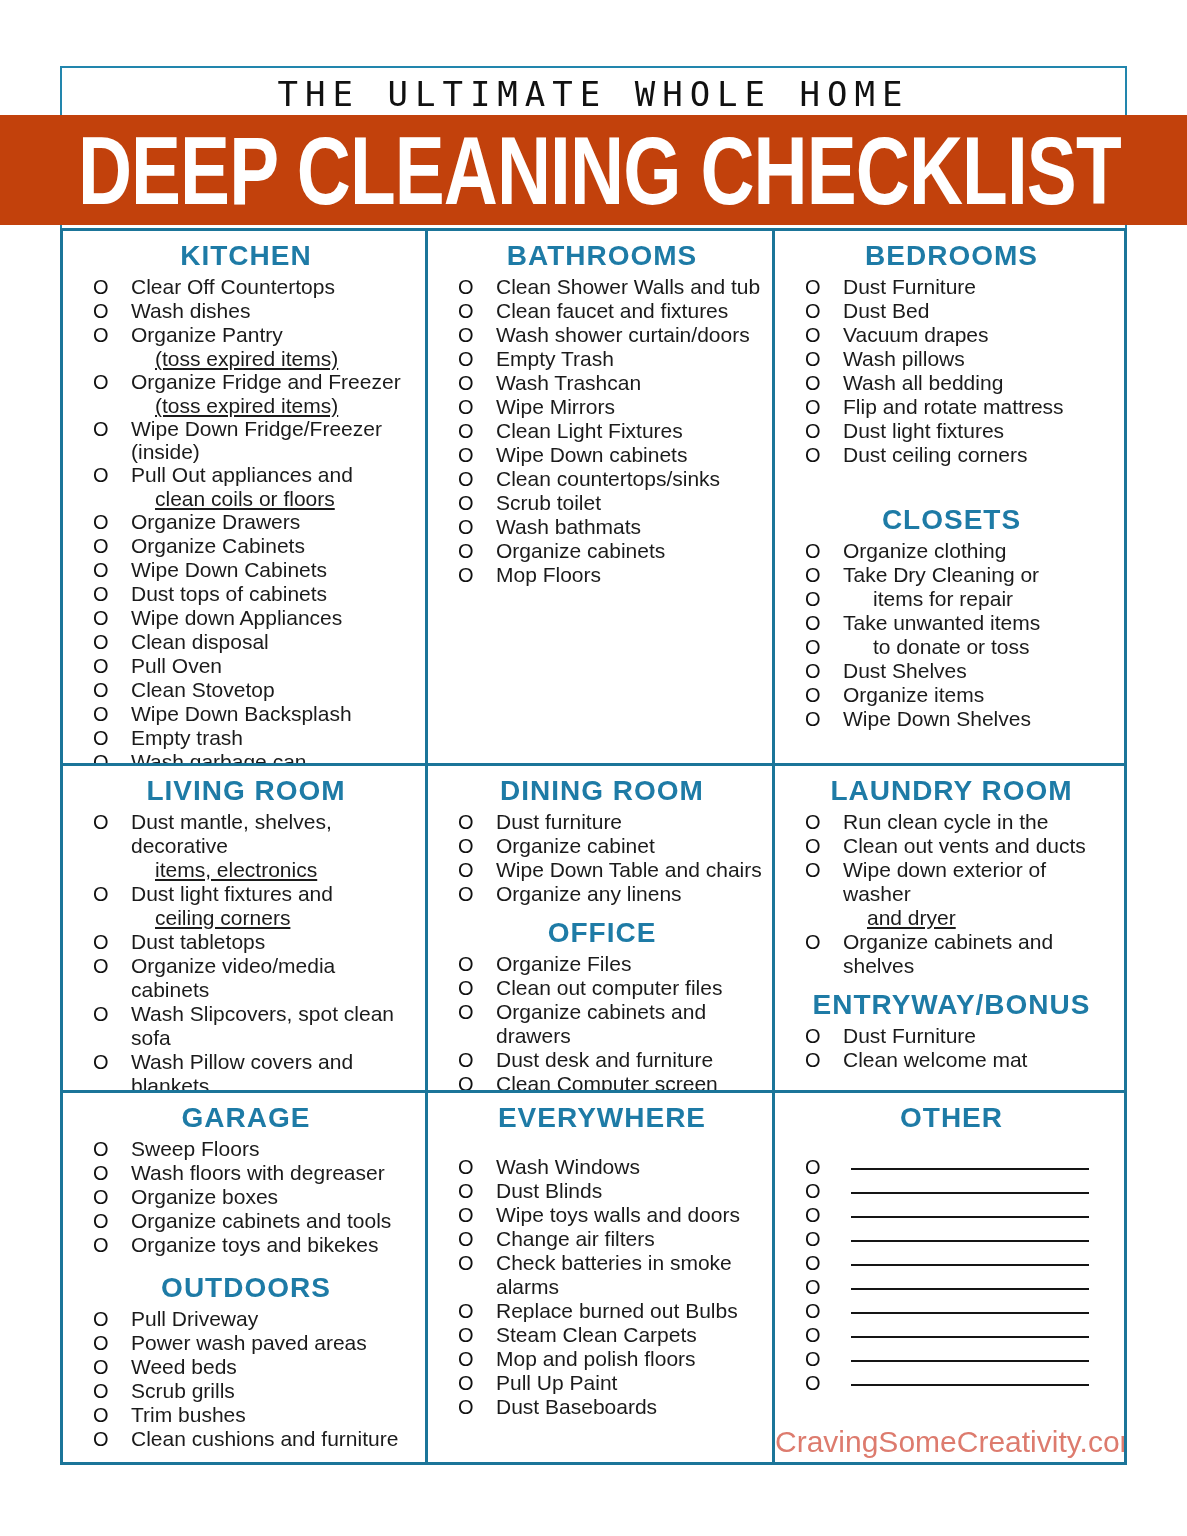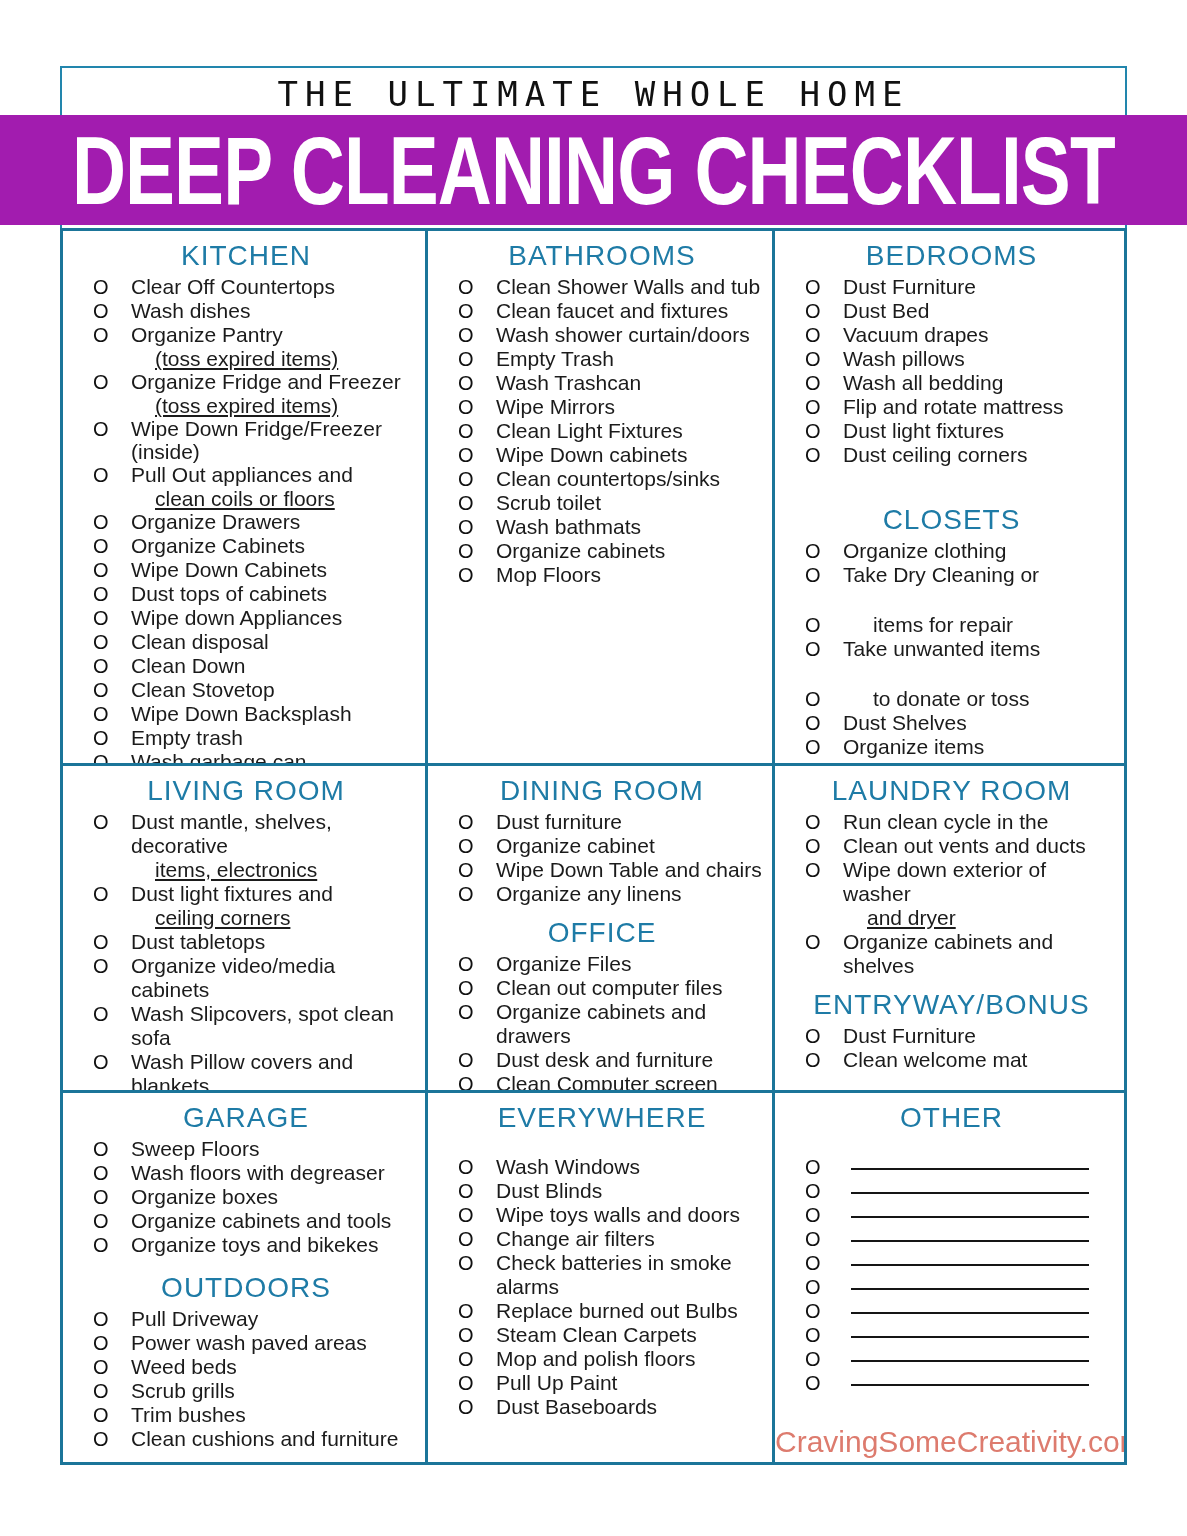--- a/index.html
+++ b/index.html
@@ -15,21 +15,21 @@
   }
   .supertitle {
     position:absolute; left:0; top:74px; width:100%; text-align:center;
     font-family:"DejaVu Sans Mono", monospace; font-size:34px; font-weight:400;
     letter-spacing:7px; color:#111111; white-space:nowrap;
   }
 
   
   .banner {
     position:absolute; left:0; top:115px; width:1187px; height:110px;
-    background:#a21caf; display:flex; align-items:center; justify-content:center;
+    background:#c2410c; display:flex; align-items:center; 
   }
   .banner-title {
     color:#ffffff; font-weight:700; font-size:86px; letter-spacing:-1px;
     transform:scale(0.87,1.12); transform-origin:center; white-space:nowrap;
   }
 
   
   .grid {
     position:absolute; left:60px; top:228px; width:1067px; height:1237px;
     display:grid; grid-template-columns:365px 347px 1fr;
@@ -38,37 +38,37 @@
   }
   .cell {
     border-right:3px solid #1b7599; border-bottom:3px solid #1b7599;
     box-sizing:border-box; padding:2px 6px 2px 10px; position:relative; overflow:hidden;
   }
   .cell:nth-child(3n) { border-right:none; }
   .cell:nth-child(n+7) { border-bottom:none; }
 
   .sec-title {
     margin:6px 0 2px; text-align:center; color:#1e7ba6;
-    font-size:28px; font-weight:400; letter-spacing:1px; line-height:34px;
+    font-size:28px; font-weight:700; letter-spacing:1px; line-height:34px;
   }
   .section + .section { margin-top:10px; }
   .cell[data-cell="2"] .section + .section { margin-top:36px; }
   .cell[data-cell="6"] .section + .section { margin-top:14px; }
   .cell[data-cell="7"] .items { margin-top:20px; }
   .cell[data-cell="8"] .items { margin-top:20px; }
 
   ul.items { list-style:none; margin:0; padding:0 0 0 14px; }
   li.item {
     display:flex; align-items:baseline;
     font-size:21px; line-height:24px; color:#1b1b1b;
   }
   .cell[data-cell="0"] li.item { line-height:23px; }
   .marker { flex:0 0 38px; padding-left:6px; font-size:20px; color:#111; }
   li.cont { padding-left:68px;text-decoration:underline; }
-  li.cont_o .text { padding-left:30px;margin-top:26px; }
+  li.cont_o .text { padding-left:30px; }
   li.blank { align-items:center; height:24px; }
   .fill-line {
     display:inline-block; width:238px; height:0;
     border-bottom:2.5px solid #151515; margin-left:8px; transform:translateY(2px);
   }
 
   .site {
     position:absolute; left:0; right:0; bottom:3px; text-align:center;
     color:#dd7b6e; font-size:30px; letter-spacing:0;
   }
@@ -143,21 +143,21 @@
             <li class="item row">
               <span class="marker">O</span>
               <span class="text">Wipe down Appliances</span>
             </li>
             <li class="item row">
               <span class="marker">O</span>
               <span class="text">Clean disposal</span>
             </li>
             <li class="item row">
               <span class="marker">O</span>
-              <span class="text">Clean Down</span>
+              <span class="text">Pull Oven</span>
             </li>
             <li class="item row">
               <span class="marker">O</span>
               <span class="text">Clean Stovetop</span>
             </li>
             <li class="item row">
               <span class="marker">O</span>
               <span class="text">Wipe Down Backsplash</span>
             </li>
             <li class="item row">

